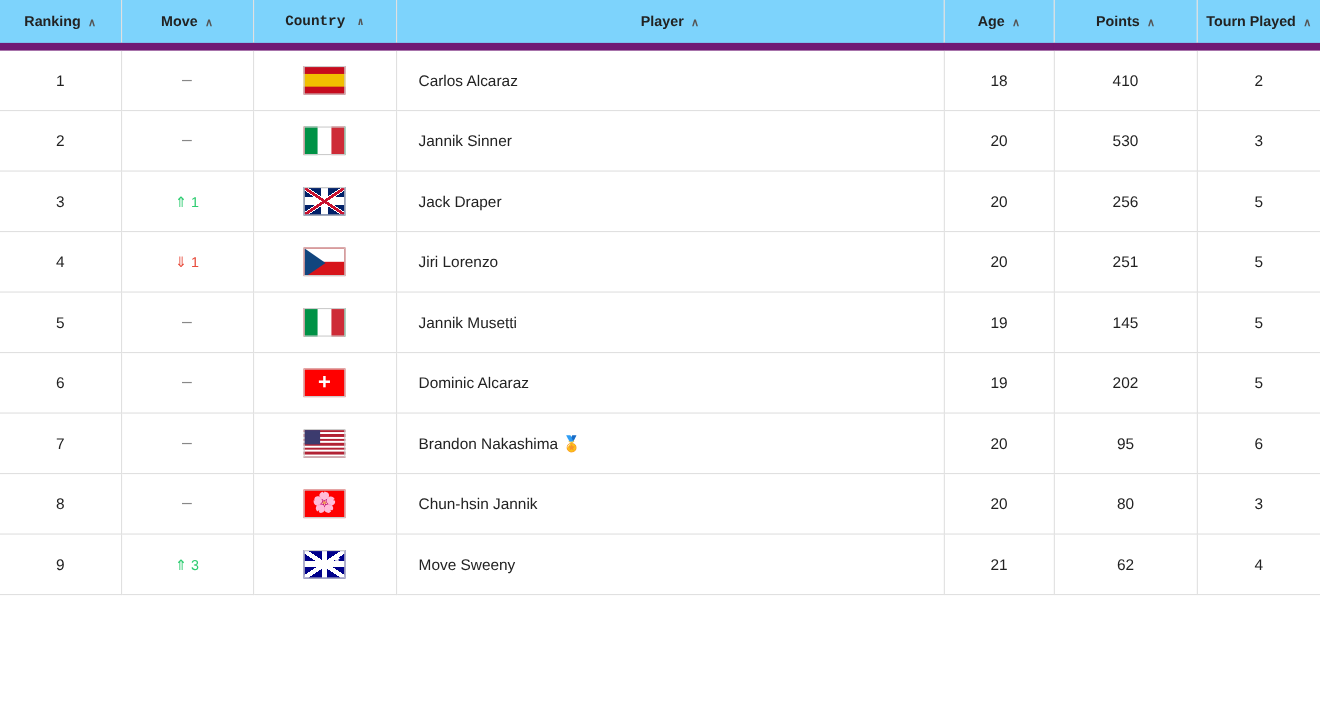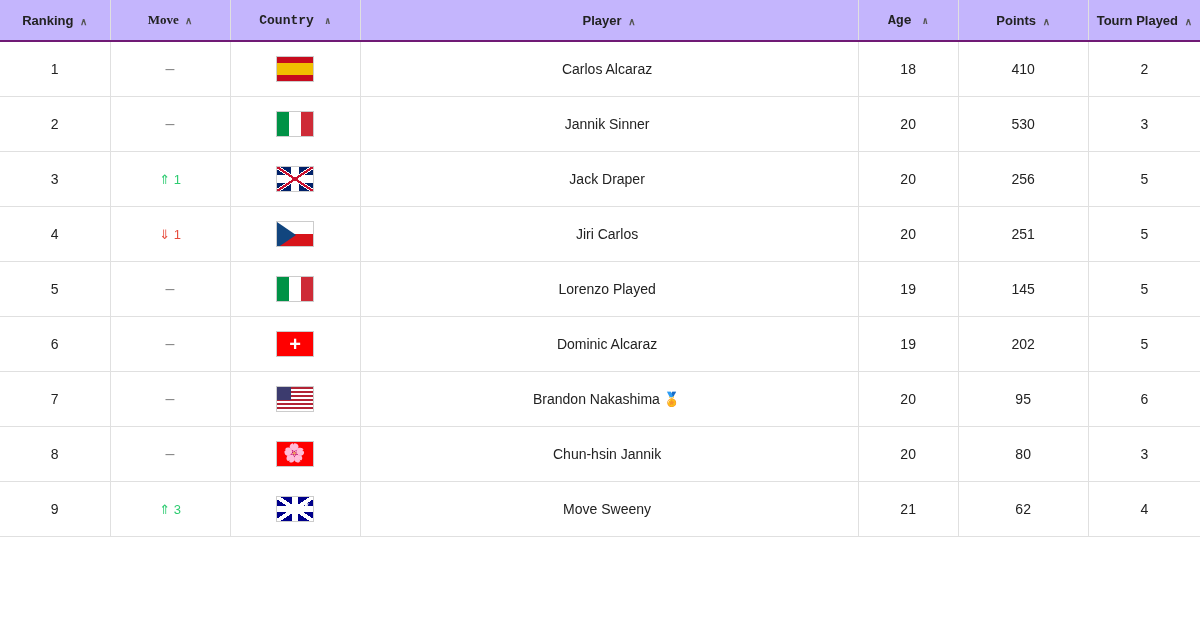--- a/index.html
+++ b/index.html
@@ -8,22 +8,22 @@
       font-size: 14px;
       background: #fff;
       width: 1200px;
       min-height: 640px;
     }
     table {
       width: 100%;
       border-collapse: collapse;
     }
     thead tr {
-      background: #c4b5fd;
-      border-bottom: 2px solid #701a75;
+      background: #7dd3fc;
+      border-bottom: 7px solid #701a75;
     }
     th {
       padding: 12px 8px;
       text-align: center;
       font-weight: bold;
       font-size: 13px;
       color: #222;
       border-right: 1px solid #e0e0e0;
       white-space: nowrap;
     }
@@ -35,21 +35,21 @@
     }
     td {
       padding: 14px 8px;
       text-align: center;
       border-bottom: 1px solid #e0e0e0;
       border-right: 1px solid #e0e0e0;
       color: #222;
       font-size: 14px;
     }
     td:last-child { border-right: none; }
-    .player-col { text-align: center; padding-left: 4px; }
+    .player-col { text-align: left; padding-left: 20px; }
     .move-up { color: #2ecc71; font-size: 13px; }
     .move-down { color: #e74c3c; font-size: 13px; }
     .move-neutral { color: #888; font-size: 16px; }
     .flag {
       display: inline-block;
       width: 38px;
       height: 26px;
       vertical-align: middle;
     }
     
@@ -176,24 +176,24 @@
     }
     .flag-aus::after {
       content: '★';
       position: absolute;
       right: 3px;
       top: 3px;
       color: #fff;
       font-size: 8px;
     }
     th.col-rank { width: 110px; }
-    th.col-move { width: 120px; font-family: Liberation Serif, serif; }
+    th.col-move { width: 120px; }
     th.col-country { width: 130px; font-family: Liberation Mono, monospace; }
     th.col-player { }
-    th.col-age { width: 100px; font-family: Liberation Mono, monospace; }
+    th.col-age { width: 100px; }
     th.col-points { width: 130px; }
     th.col-tourn { width: 110px; }
   </style>
 </head>
 <body>
 
 <table>
   <thead>
     <tr>
       <th class="col-rank">
@@ -251,30 +251,30 @@
         <td><div class="flag flag-gbr" style="display: inline-block;"></div></td>
         <td class="player-col">Jack Draper</td>
         <td>20</td>
         <td>256</td>
         <td>5</td>
       </tr>
       <tr>
         <td>4</td>
         <td><span class="move-down">⇓ 1</span></td>
         <td><div class="flag flag-cze" style="display: inline-block;"></div></td>
-        <td class="player-col">Jiri Carlos</td>
+        <td class="player-col">Jiri Lorenzo</td>
         <td>20</td>
         <td>251</td>
         <td>5</td>
       </tr>
       <tr>
         <td>5</td>
         <td><span class="move-neutral">–</span></td>
         <td><div class="flag flag-ita" style="display: inline-block;"></div></td>
-        <td class="player-col">Lorenzo Played</td>
+        <td class="player-col">Jannik Musetti</td>
         <td>19</td>
         <td>145</td>
         <td>5</td>
       </tr>
       <tr>
         <td>6</td>
         <td><span class="move-neutral">–</span></td>
         <td><div class="flag flag-sui" style="display: inline-block;"></div></td>
         <td class="player-col">Dominic Alcaraz</td>
         <td>19</td>

